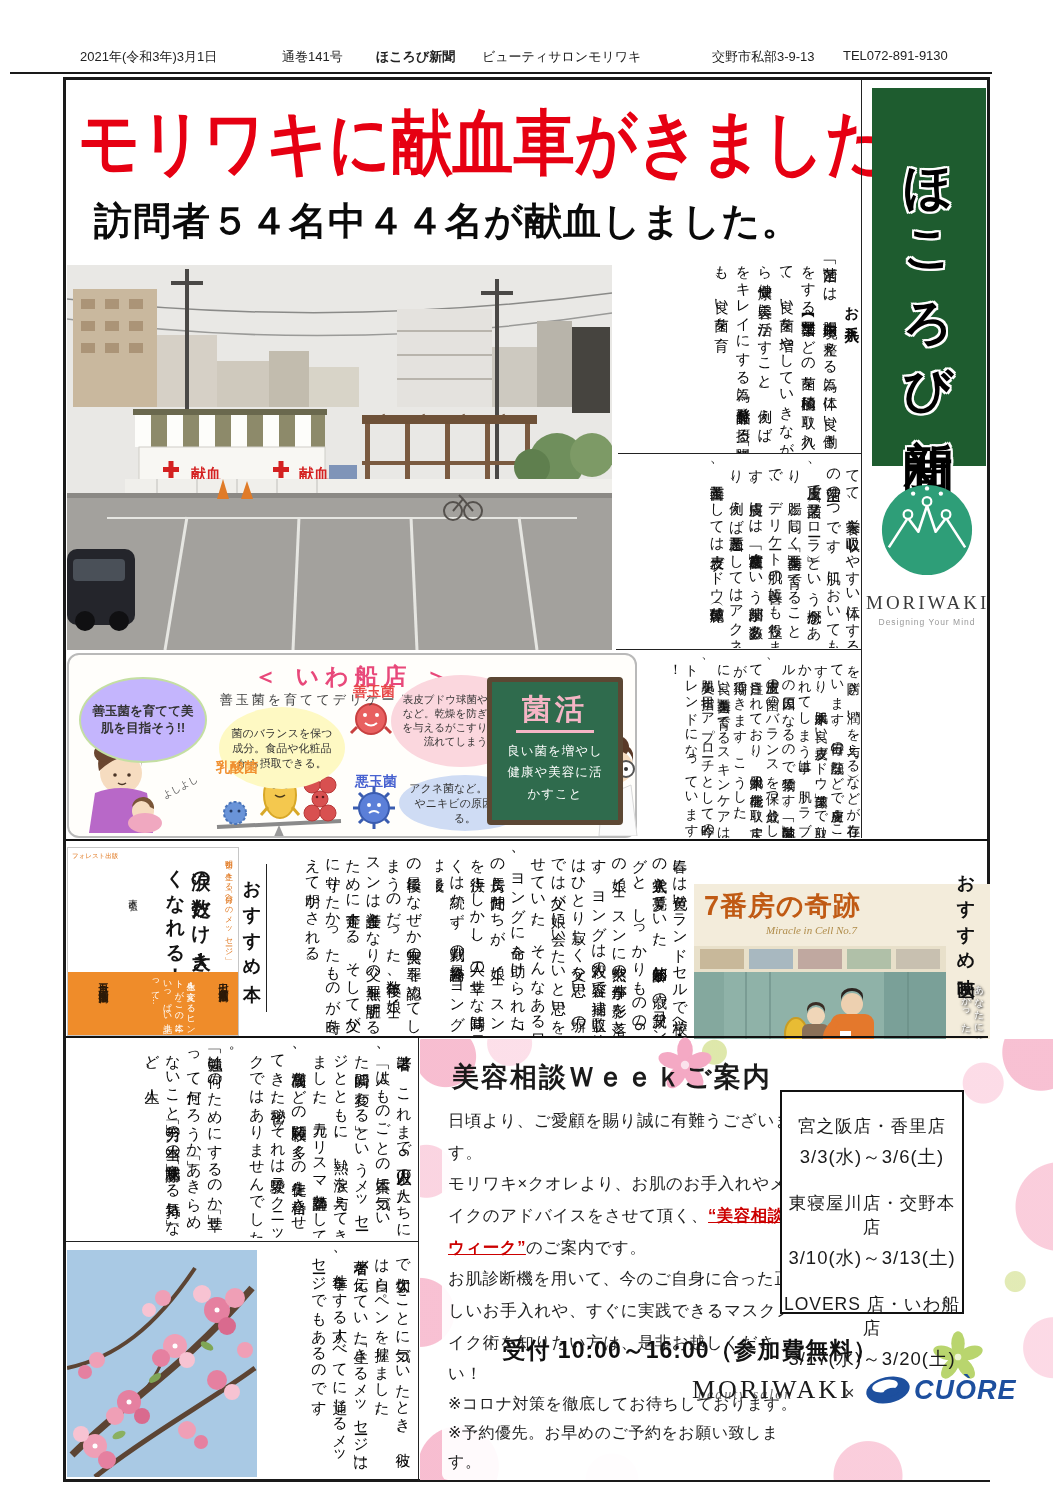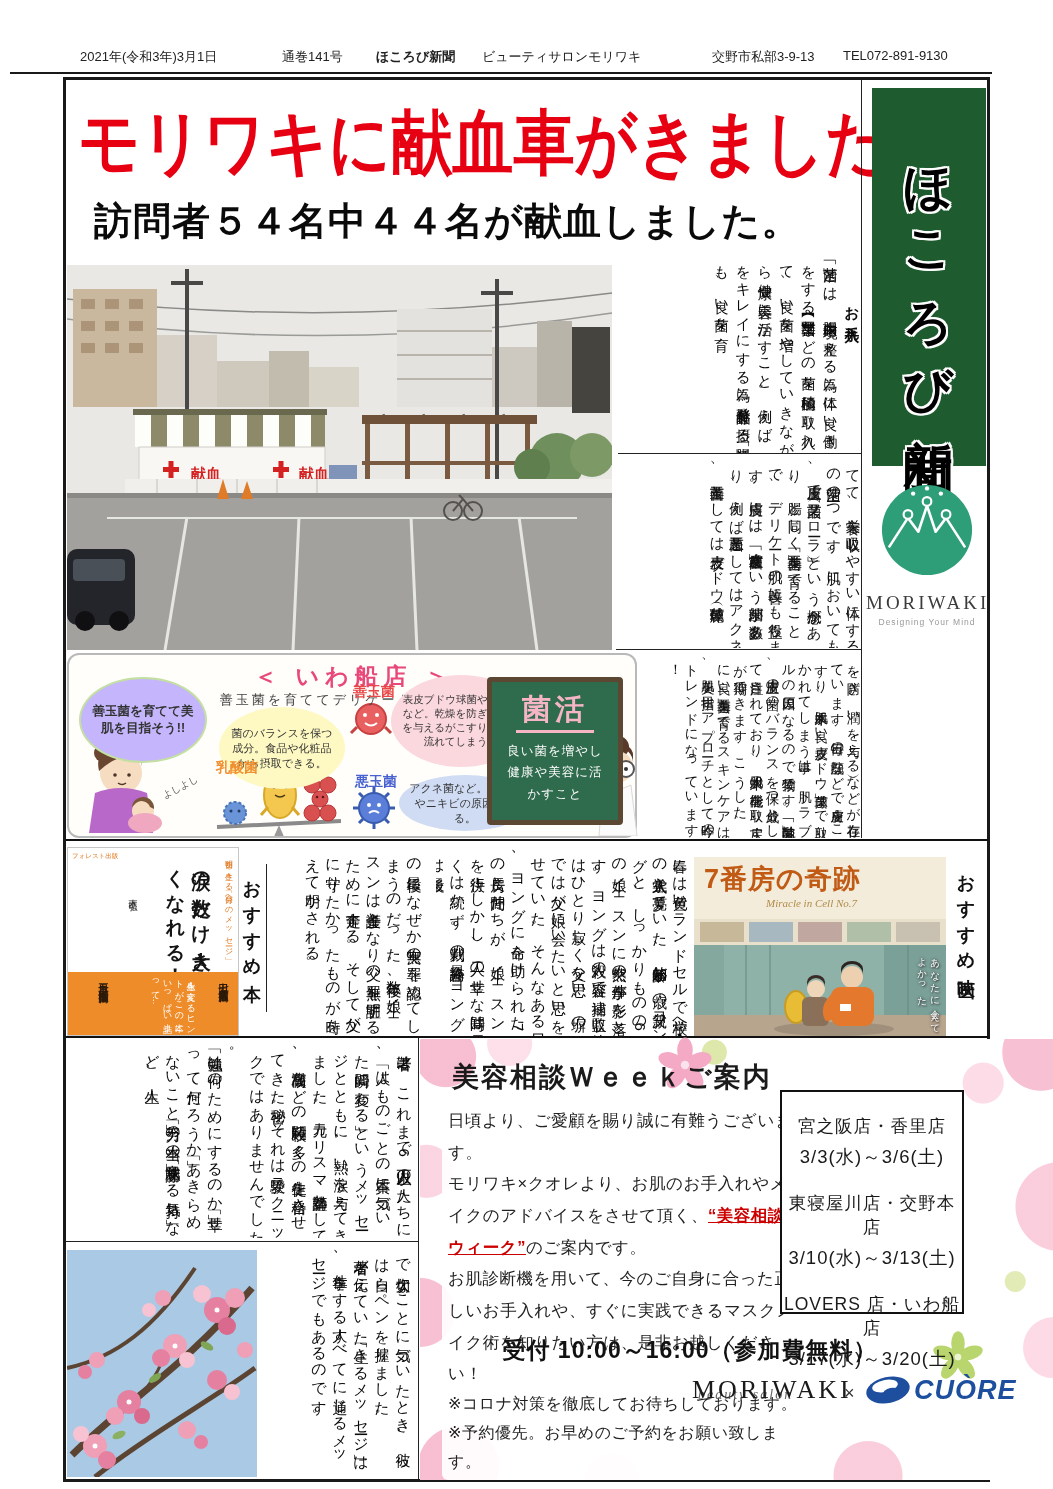--- a/index.html
+++ b/index.html
@@ -352,21 +352,21 @@
     <div class="abs cv-rec-w" style="right:44px;top:2px;height:62px;">人生を変えるヒントがこの本にいっぱい詰まって…</div>
     <div class="abs cv-rec" style="left:28px;top:3px;height:60px;">五日市 剛氏推薦！</div>
   </div>
 </div>
 
 <div class="abs vtext rec-head" style="left:238px;top:868px;width:26px;height:150px;">おすすめ本</div>
 <div class="abs rule-v" style="left:266px;top:864px;height:148px;border-left-width:1px;"></div>
 <div class="abs vtext movtext" style="left:272px;top:848px;width:152px;height:190px;">の最後になぜか無実の罪を認めてしまうのだった。数年後、娘イェスンは弁護士となり父の無罪を証明するために奔走する。そして父が本当に守りたかったものが時を越えて明かされる。</div>
 <div class="abs vtext movtext" style="left:436px;top:848px;width:254px;height:190px;">春には黄色いランドセルで学校へ・・・娘の入学式を夢見ていた、知的年齢が6歳の父親ヨングと、しっかりものの6歳の娘イェスンに突然の事件が影を落とす。ヨングは殺人の容疑で逮捕、収監。娘はひとり寂しく父を思い、塀の中では父が娘に会いたいと思いを馳せていた。そんなある日、ヨングに命を助けられた7番房の房長と仲間たちが、娘イェスン潜入大作戦を決行！しかし、二人の幸せな時間は長くは続かず。裁判の最終弁論、ヨングは最後</div>
 
-<div class="abs poster" style="left:694px;top:857px;width:252px;height:180px;">
+<div class="abs poster" style="left:694px;top:884px;width:296px;height:180px;">
   <svg class="abs" style="left:0;top:0;" width="252" height="180" viewBox="0 0 252 180">
     <rect x="0" y="0" width="252" height="62" fill="#f3ecdb"></rect>
     <rect x="0" y="62" width="252" height="26" fill="#e8e0ca"></rect>
     <rect x="6" y="65" width="44" height="20" fill="#c8b89a"></rect>
       <rect x="55" y="65" width="44" height="20" fill="#a8b8c0"></rect>
     <rect x="104" y="65" width="44" height="20" fill="#c0a8a0"></rect>
       <rect x="153" y="65" width="44" height="20" fill="#b0c0a8"></rect>
     <rect x="202" y="65" width="44" height="20" fill="#c8c0b0"></rect>
     <rect x="0" y="88" width="252" height="92" fill="#8fb2a8"></rect>
     <rect x="0" y="88" width="30" height="92" fill="#84a89e"></rect>

